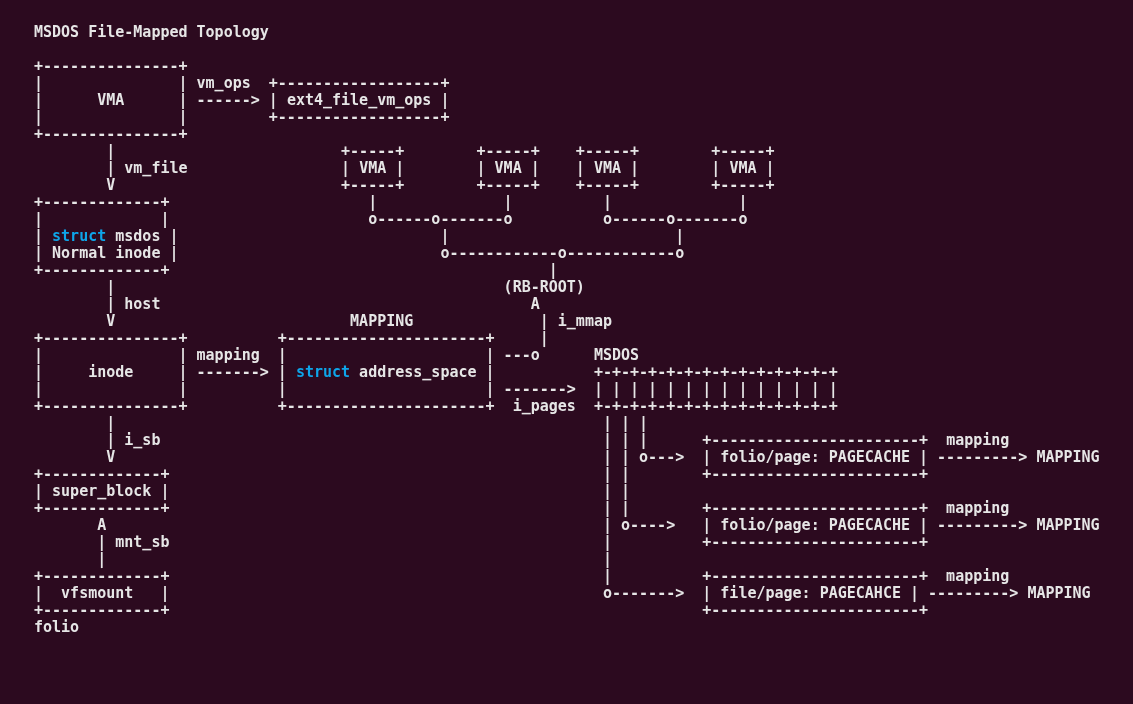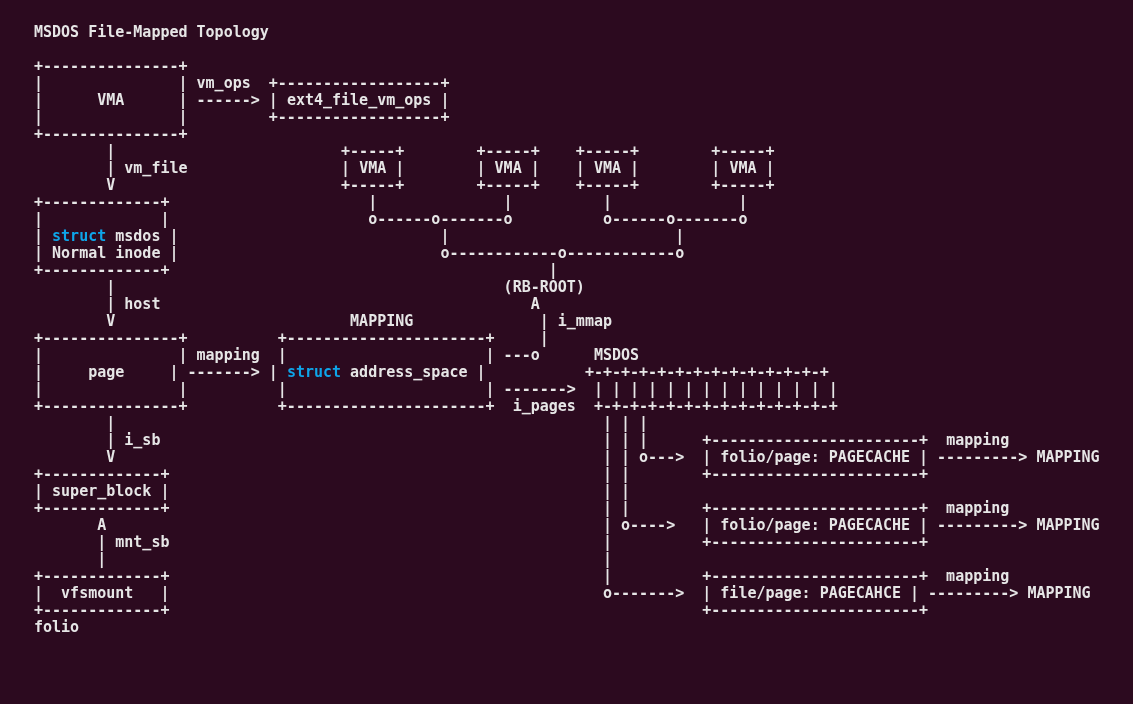--- a/index.html
+++ b/index.html
@@ -38,21 +38,21 @@
 +-------------+                      |              |          |              |
 |             |                      o------o-------o          o------o-------o
 | <span class="kw">struct</span><span> msdos</span> |                             |                         |
 | <span>Normal inode</span> |                             o------------o------------o
 +-------------+                                          |
         |                                           <span>(RB-ROOT)</span>
         | <span>host</span>                                         A
         V                          <span>MAPPING</span>              | <span>i_mmap</span>
 +---------------+          +----------------------+     |
 |               | <span>mapping</span>  |                      | ---o      <span>MSDOS</span>
-|     <span>page</span>     | -------&gt; | <span class="kw">struct</span><span> address_space</span> |           +-+-+-+-+-+-+-+-+-+-+-+-+-+
+|     <span>inode</span>     | -------&gt; | <span class="kw">struct</span><span> address_space</span> |           +-+-+-+-+-+-+-+-+-+-+-+-+-+
 |               |          |                      | -------&gt;  | | | | | | | | | | | | | |
 +---------------+          +----------------------+  <span>i_pages</span>  +-+-+-+-+-+-+-+-+-+-+-+-+-+
         |                                                      | | |
         | <span>i_sb</span>                                                 | | |      +-----------------------+  <span>mapping</span>
         V                                                      | | o---&gt;  | <span>folio/page: PAGECACHE</span> | ---------&gt; <span>MAPPING</span>
 +-------------+                                                | |        +-----------------------+
 | <span>super_block</span> |                                                | |
 +-------------+                                                | |        +-----------------------+  <span>mapping</span>
        A                                                       | o----&gt;   | <span>folio/page: PAGECACHE</span> | ---------&gt; <span>MAPPING</span>
        | <span>mnt_sb</span>                                                |          +-----------------------+

